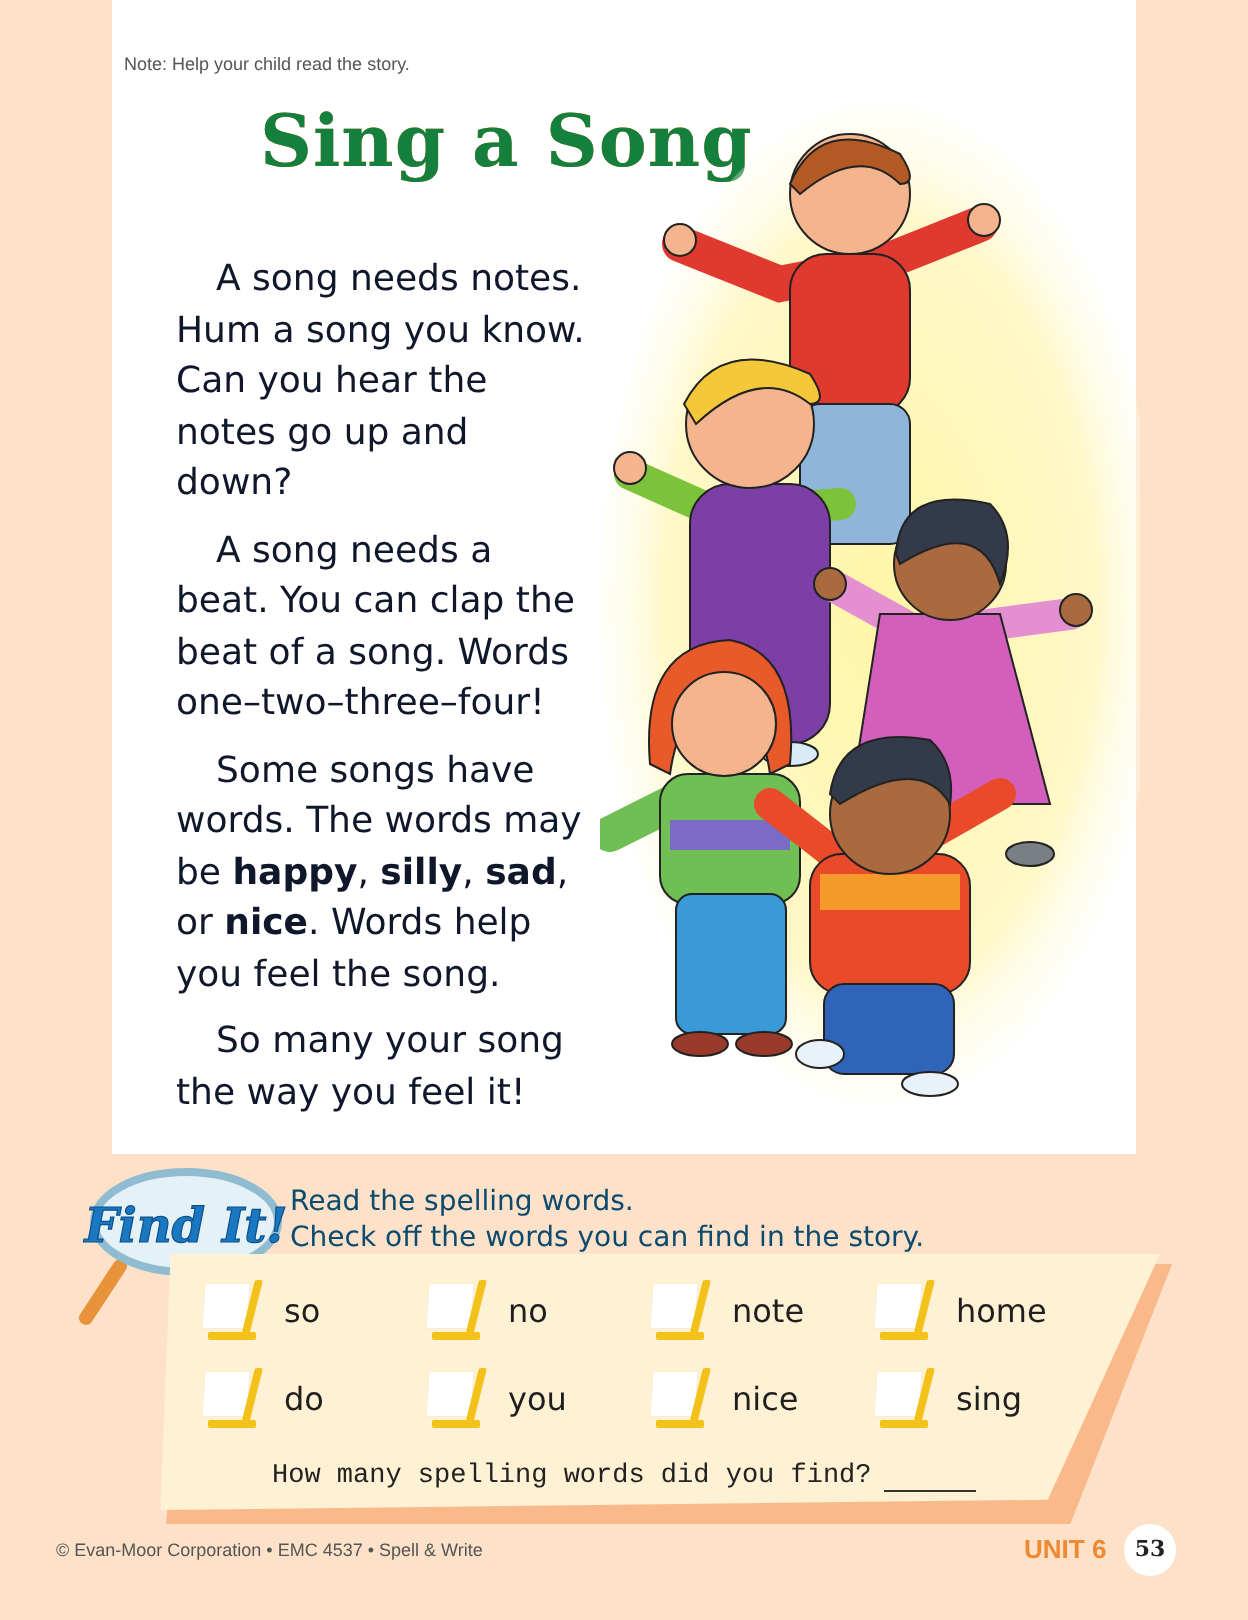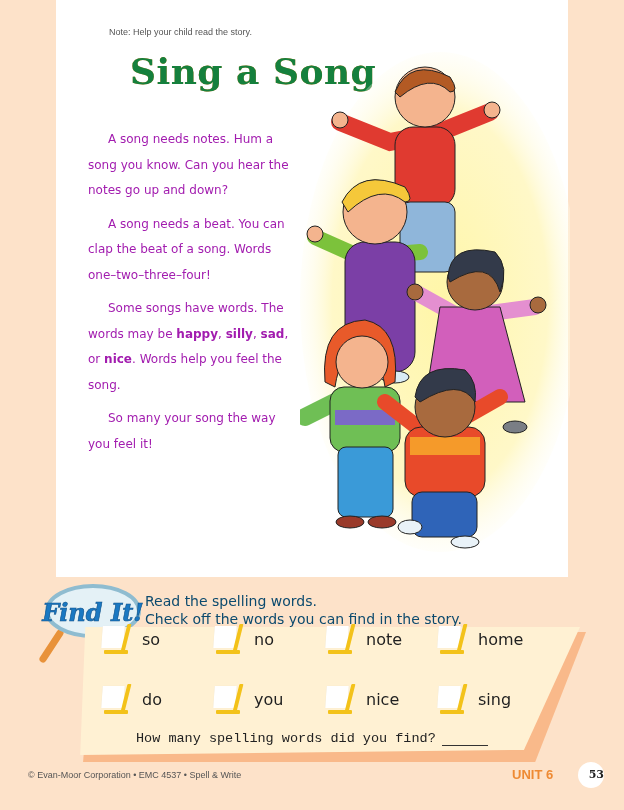--- a/index.html
+++ b/index.html
@@ -7,32 +7,32 @@
     width:624px; height:810px; overflow:hidden; position:relative;
     background:#fde2c9;
     font-family:"DejaVu Sans", sans-serif;
   }
   .story-panel {
     position:absolute; left:56px; top:0; width:512px; height:577px;
     background:#ffffff;
   }
   .note {
     position:absolute; left:62px; top:27px;
-    font-family:"Liberation Sans", sans-serif; font-size:9px; color:#555;margin-left:47px;
+    font-family:"Liberation Sans", sans-serif; font-size:9px; color:#555;
   }
   .title {
     position:absolute; left:130px; top:50px;
     font-family:"DejaVu Serif", serif; font-weight:bold;
     font-size:36px; color:#15803d; letter-spacing:0.5px;
     text-shadow:0 0 0 #ef8a2e;
   }
   .story {
     position:absolute; left:88px; top:127px; width:205px;
-    font-family:"DejaVu Sans", sans-serif; font-size:12px;
-    line-height:25.5px; color:#a21caf;
+    font-family:"DejaVu Sans", sans-serif; font-size:18px;
+    line-height:25.5px; color:#0f172a;
   }
   .story p { margin:0 0 8px 0; text-indent:20px; }
   .story b { font-weight:bold; }
 
   
   .illustration {
     position:absolute; left:300px; top:52px; width:270px; height:500px;
   }
 
   
@@ -47,22 +47,22 @@
     position:absolute; left:78px; top:632px; width:508px; height:130px;
     background:#f9b98a;
     clip-path:polygon(3% 0%, 100% 0%, 90% 100%, 1% 100%);
   }
   .word-panel {
     position:absolute; left:70px; top:627px; width:510px; height:128px;
     background:#fff1d3;
     clip-path:polygon(3% 0%, 100% 0%, 89% 96%, 2% 100%);
   }
   .word-grid {
-    position:absolute; left:100px; top:624px; width:440px;
-    display:grid; grid-template-columns:repeat(4, 112px); row-gap:30px;
+    position:absolute; left:100px; top:640px; width:440px;
+    display:grid; grid-template-columns:repeat(4, 112px); row-gap:14px;
   }
   .word-item { display:flex; align-items:center; height:30px; }
   .checkbox {
     position:relative; width:30px; height:30px; margin-right:12px; flex:none;
   }
   .checkbox .box {
     position:absolute; left:2px; top:2px; width:22px; height:22px;
     background:#fff; transform:skewX(-4deg);
     box-shadow:0 0 1px rgba(0,0,0,0.08);
   }
@@ -88,22 +88,22 @@
   .footer-credit {
     position:absolute; left:28px; top:770px;
     font-family:"Liberation Sans", sans-serif; font-size:9px; color:#555;
   }
   .unit-label {
     position:absolute; left:512px; top:767px;
     font-family:"Liberation Sans", sans-serif; font-weight:bold; font-size:13px; color:#ee8a33;
   }
   .page-number {
     position:absolute; left:562px; top:762px; width:26px; height:26px;
-    border-radius:50%; background:#fff; text-align:right; line-height:26px;
-    font-family:"DejaVu Serif", serif; font-weight:bold; font-size:11px; color:#222;margin-left:16px;
+    border-radius:50%; background:#fff; text-align:center; line-height:26px;
+    font-family:"DejaVu Serif", serif; font-weight:bold; font-size:11px; color:#222;
   }
 </style>
 </head>
 <body>
 
 <div class="story-panel"></div>
 
 <div class="note">Note:  Help your child read the story.</div>
 
 <div class="title">Sing a Song</div>

